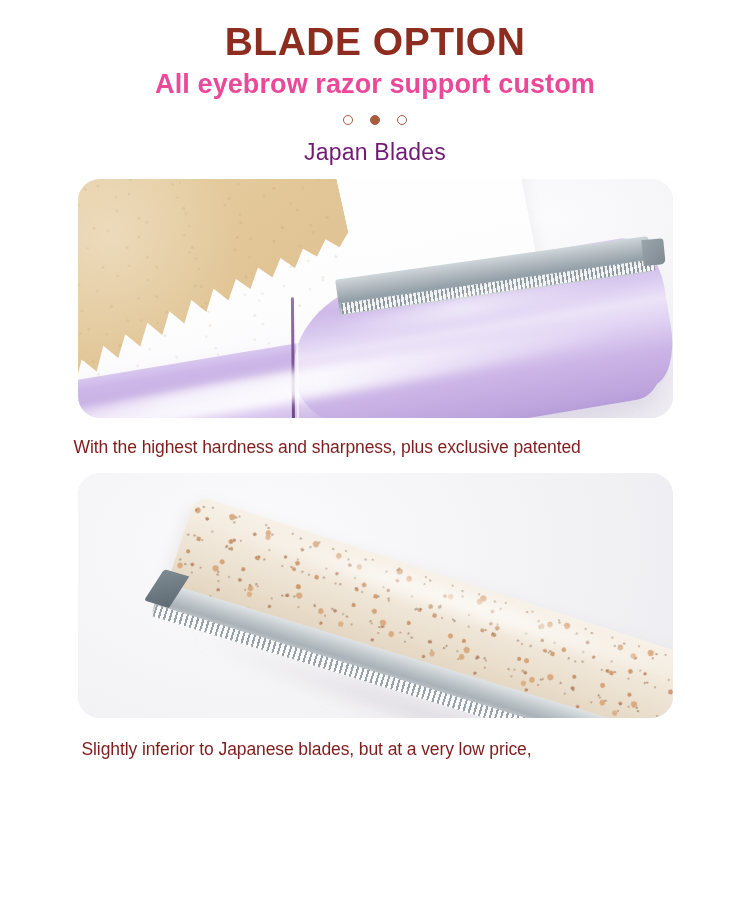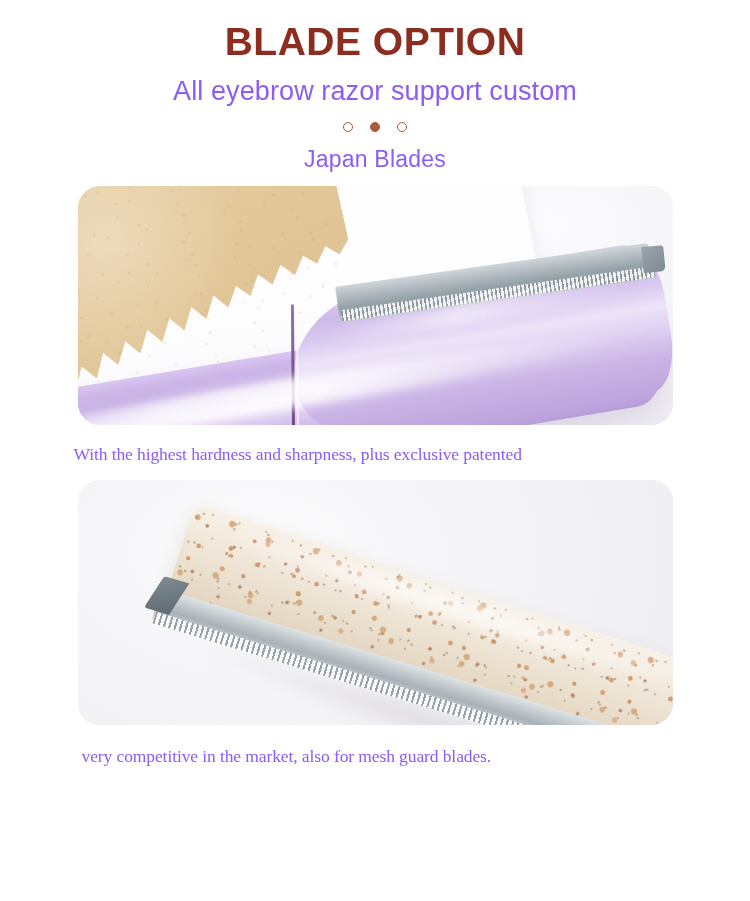--- a/index.html
+++ b/index.html
@@ -29,24 +29,24 @@
   .main-title {
     font-size: 39px;
     font-weight: bold;
     letter-spacing: 0.5px;
     color: #8c2d20;
     line-height: 1.12;
     font-family: "Liberation Sans", sans-serif;
   }
 
   .sub-title {
-    margin-top: 11px;
+    margin-top: 4px;
     font-size: 27px;
-    font-weight: 400;
-    color: #8b5cf6;
+    font-weight: 700;
+    color: #ec4899;
     line-height: 1.2;
     letter-spacing: 0.1px;
   }
 
   .dots {
     margin-top: 13px;
     display: flex;
     justify-content: center;
     align-items: center;
     gap: 17px;
@@ -62,21 +62,21 @@
   .dot.filled {
     background: #a85b3d;
     border-color: #a85b3d;
   }
 
   
   .section-title {
     text-align: center;
     font-size: 23px;
     font-weight: 400;
-    color: #8b5cf6;
+    color: #701a75;
     letter-spacing: 0.2px;
   }
   .section-title.japan { margin-top: 12px; }
   .section-title.china { margin-top: 22px; }
 
   .photo-wrap {
     width: 595px;
     margin: 13px auto 0 auto;
     border-radius: 22px;
     overflow: hidden;
@@ -335,23 +335,22 @@
     background: radial-gradient(ellipse at center, rgba(140,132,150,0.20) 0%, rgba(140,132,150,0) 72%);
     filter: blur(7px);
   }
 
   
   .caption {
     width: 615px;
     margin: 12px auto;
     font-size: 17.5px;
     line-height: 1.42;
-    color: #8b5cf6;
+    color: #7f1d1d;
     letter-spacing: -0.1px;
-    font-family: Liberation Serif, serif;
   }
   .caption.japan { margin-top: 17px; padding-left: 6px; }
   .caption.china { margin-top: 19px; padding-left: 14px; }
   .caption-line { display: block; white-space: nowrap; }
 </style>
 </head>
 <body>
 
 <div class="page">
 
@@ -408,16 +407,16 @@
           <div class="p2-gloss"></div>
         </div>
         <div class="p2-blade"></div>
         <div class="p2-teeth"></div>
         <div class="p2-blade-heel"></div>
       </div>
     </div>
   </div>
 
   <div class="caption china">
-    <span class="caption-line">very competitive in the market, also for mesh guard blades.</span>
+    <span class="caption-line">Slightly inferior to Japanese blades, but at a very low price,</span>
   </div>
 
 </div>
 
 </body></html>

